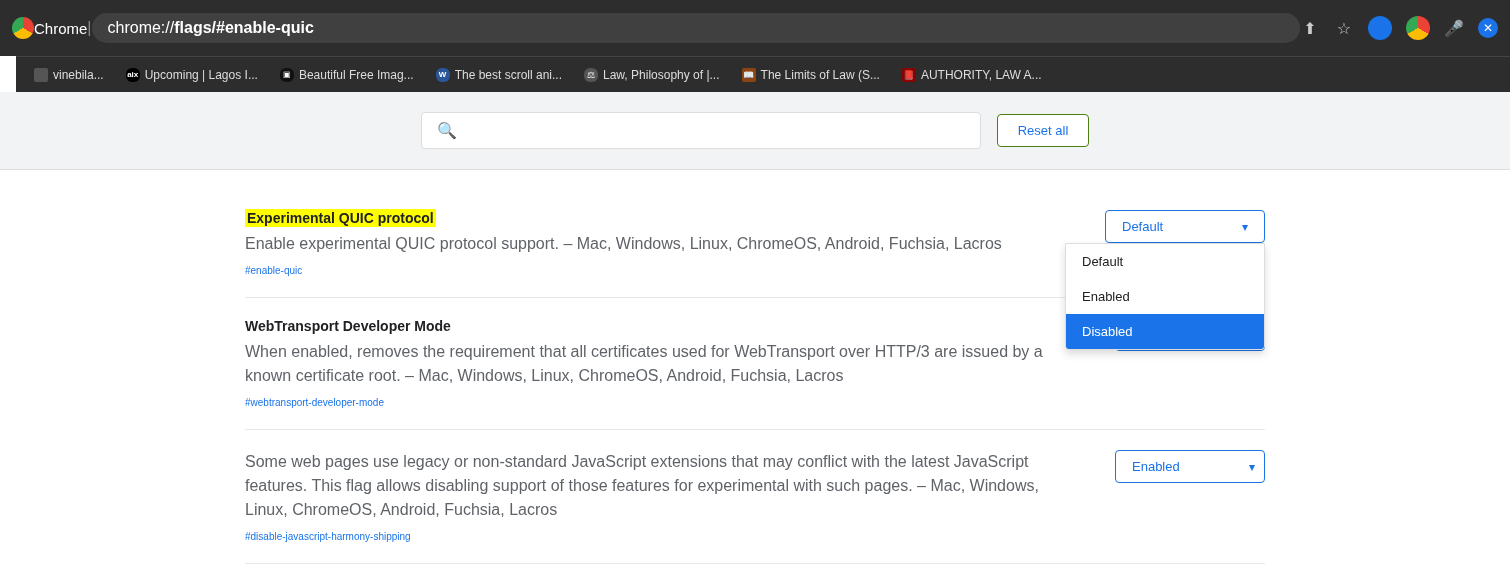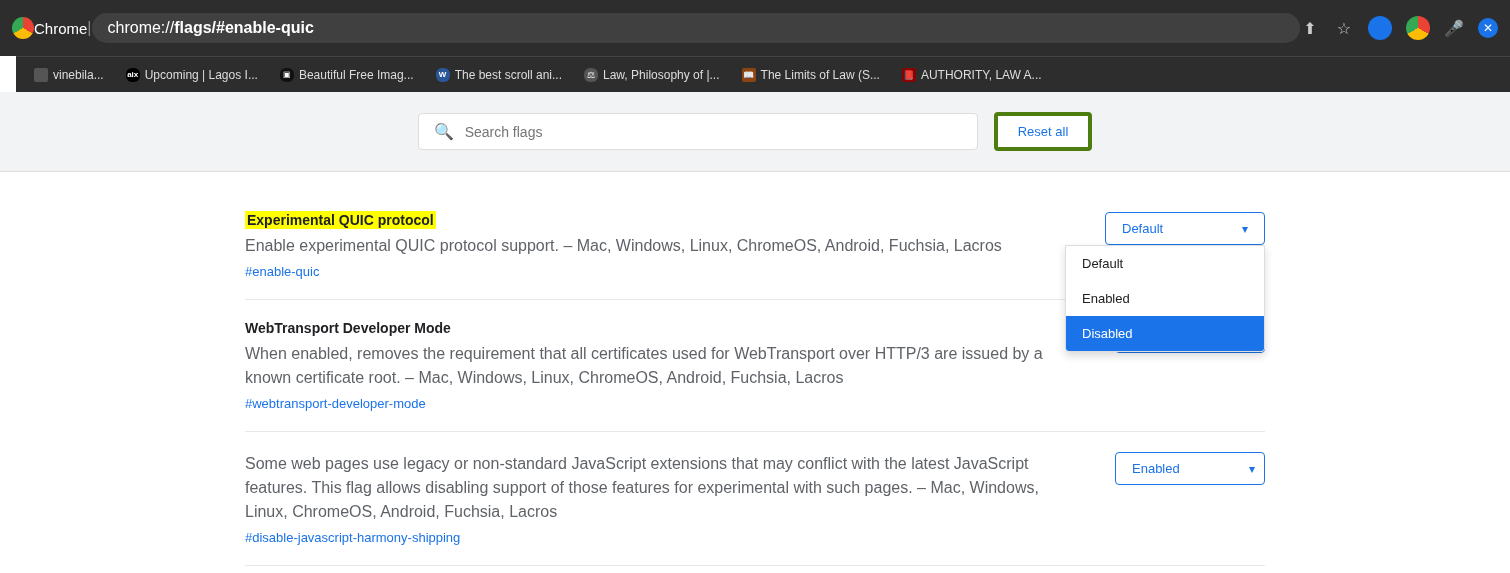--- a/index.html
+++ b/index.html
@@ -139,21 +139,21 @@
     }
     .search-icon-svg { color: #888; font-size: 16px; }
     .search-input {
       border: none; outline: none;
       font-size: 14px;
       color: #888;
       flex: 1;
       background: transparent;
     }
     .reset-all-btn {
-      border: 4px solid #4d7c0f;
+      border: 1px solid #4d7c0f;
       background: #fff;
       color: #1a73e8;
       padding: 8px 20px;
       border-radius: 4px;
       cursor: pointer;
       font-size: 13px;
     }
 
     
     .flags-content {
@@ -179,21 +179,21 @@
       margin-bottom: 6px;
     }
     .flag-desc {
       font-size: 16px;
       color: #5f6368;
       margin-bottom: 6px;
       line-height: 1.5;
     }
     .flag-link {
       color: #1a73e8;
-      font-size: 13px;
+      font-size: 10px;
       text-decoration: none;
       cursor: pointer;
     }
     .flag-control { flex-shrink: 0; position: relative; }
 
     
     .dropdown {
       border: 1px solid #1a73e8;
       border-radius: 4px;
       padding: 8px 32px 8px 16px;
@@ -311,21 +311,20 @@
     <div class="bookmark-favicon" style="background:#8b0000;border-radius:2px;font-size:9px;display:flex;align-items:center;justify-content:center;color:#fff;">📕</div>
     <span>AUTHORITY, LAW A...</span>
   </div>
 </div>
 
 <div class="flags-page">
 
   <div class="flags-header">
     <div class="search-container">
       <span class="search-icon-svg">🔍</span>
-      <input class="search-input" type="text" placeholder="Search flags" style="">
     </div>
     <button class="reset-all-btn">Reset all</button>
   </div>
 
   <div class="flags-content">
 
     <div class="flag-item">
       <div class="flag-info">
         <div class="flag-title">
           <span style="background:#ffff00; padding: 1px 2px;">Experimental QUIC protocol</span>

